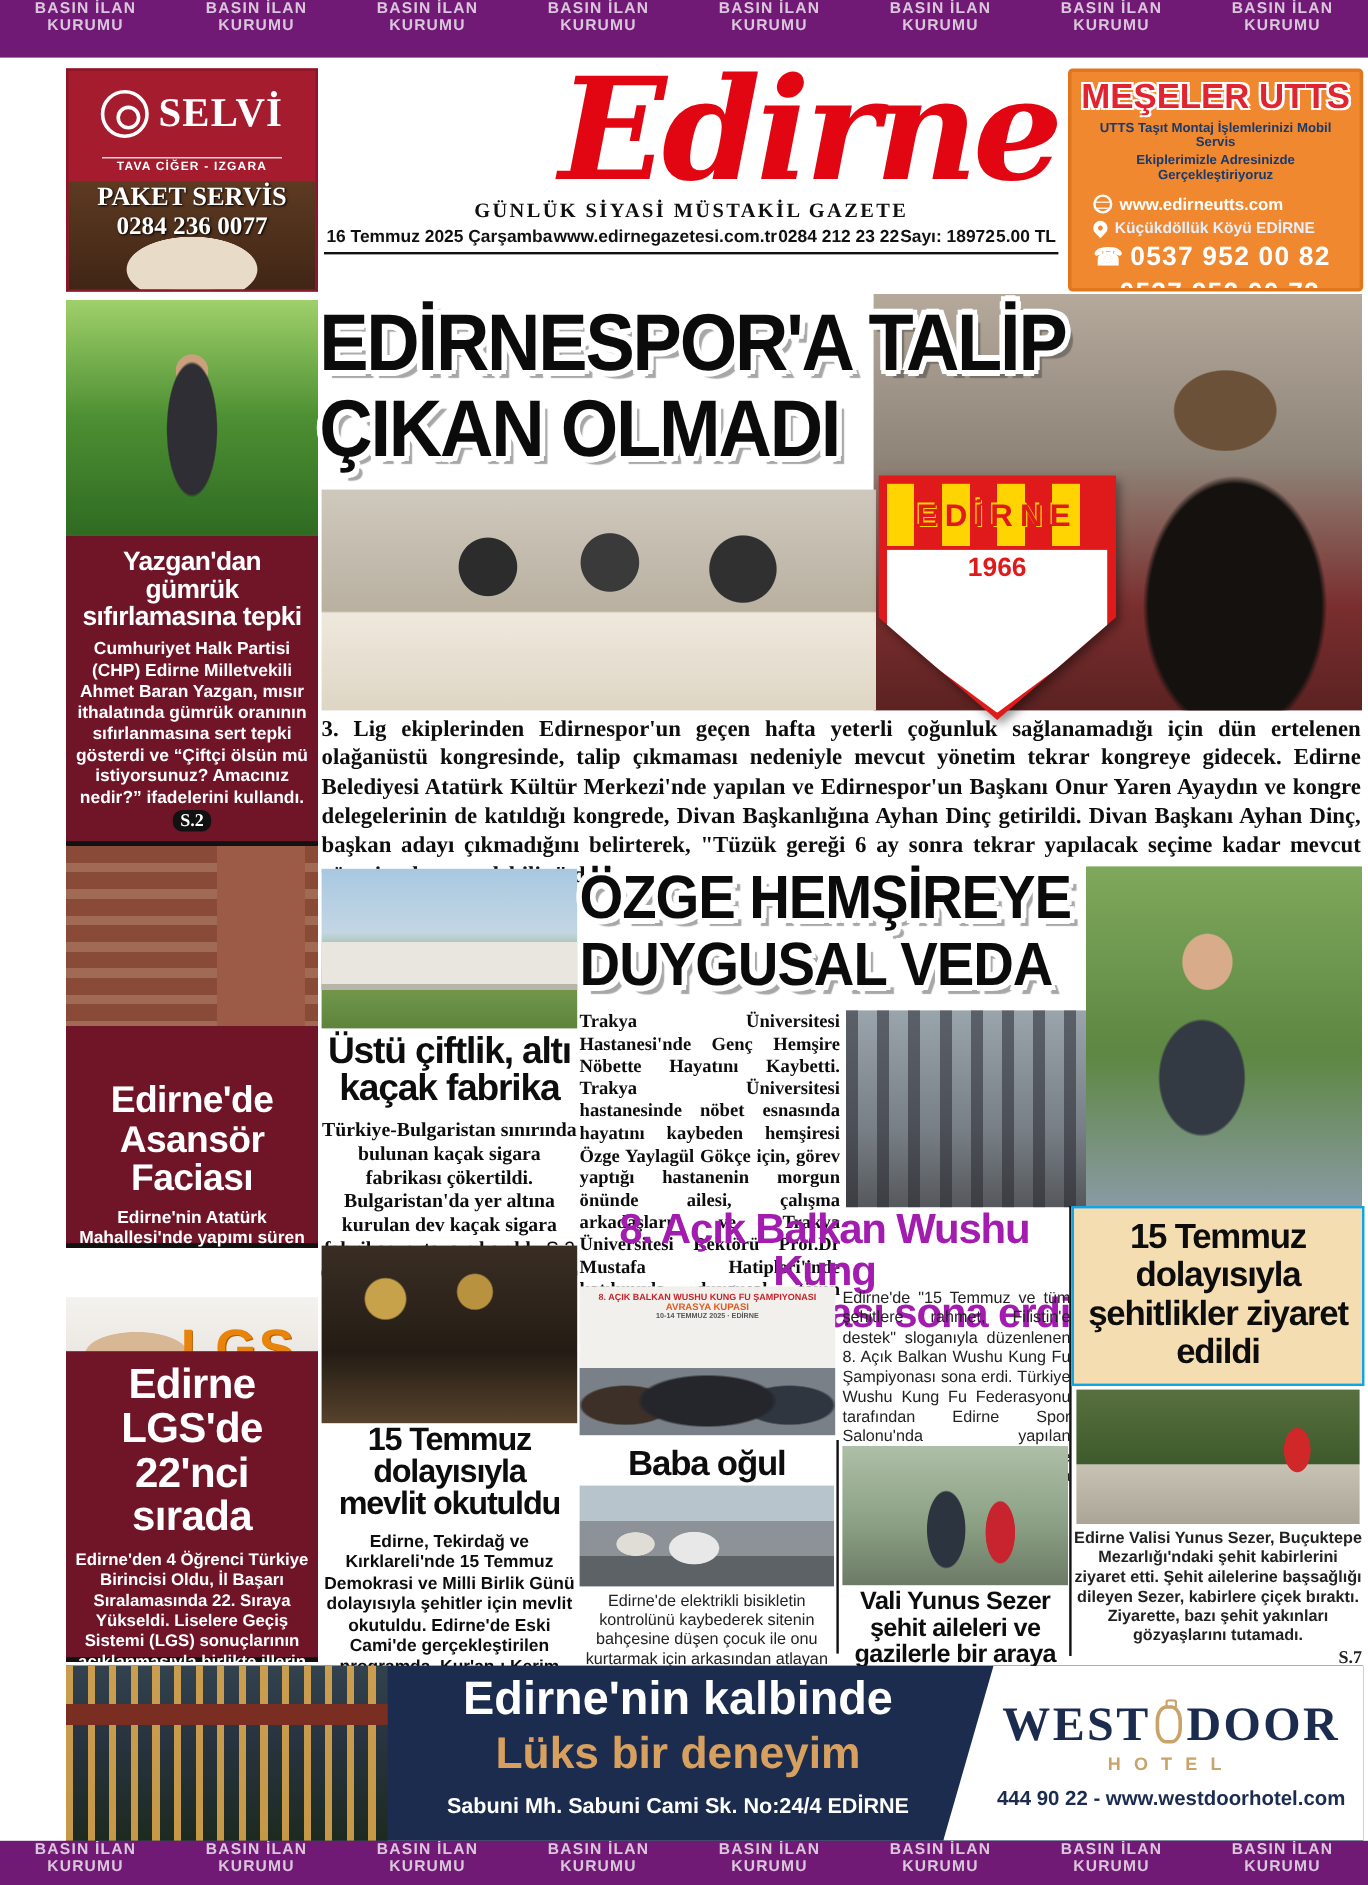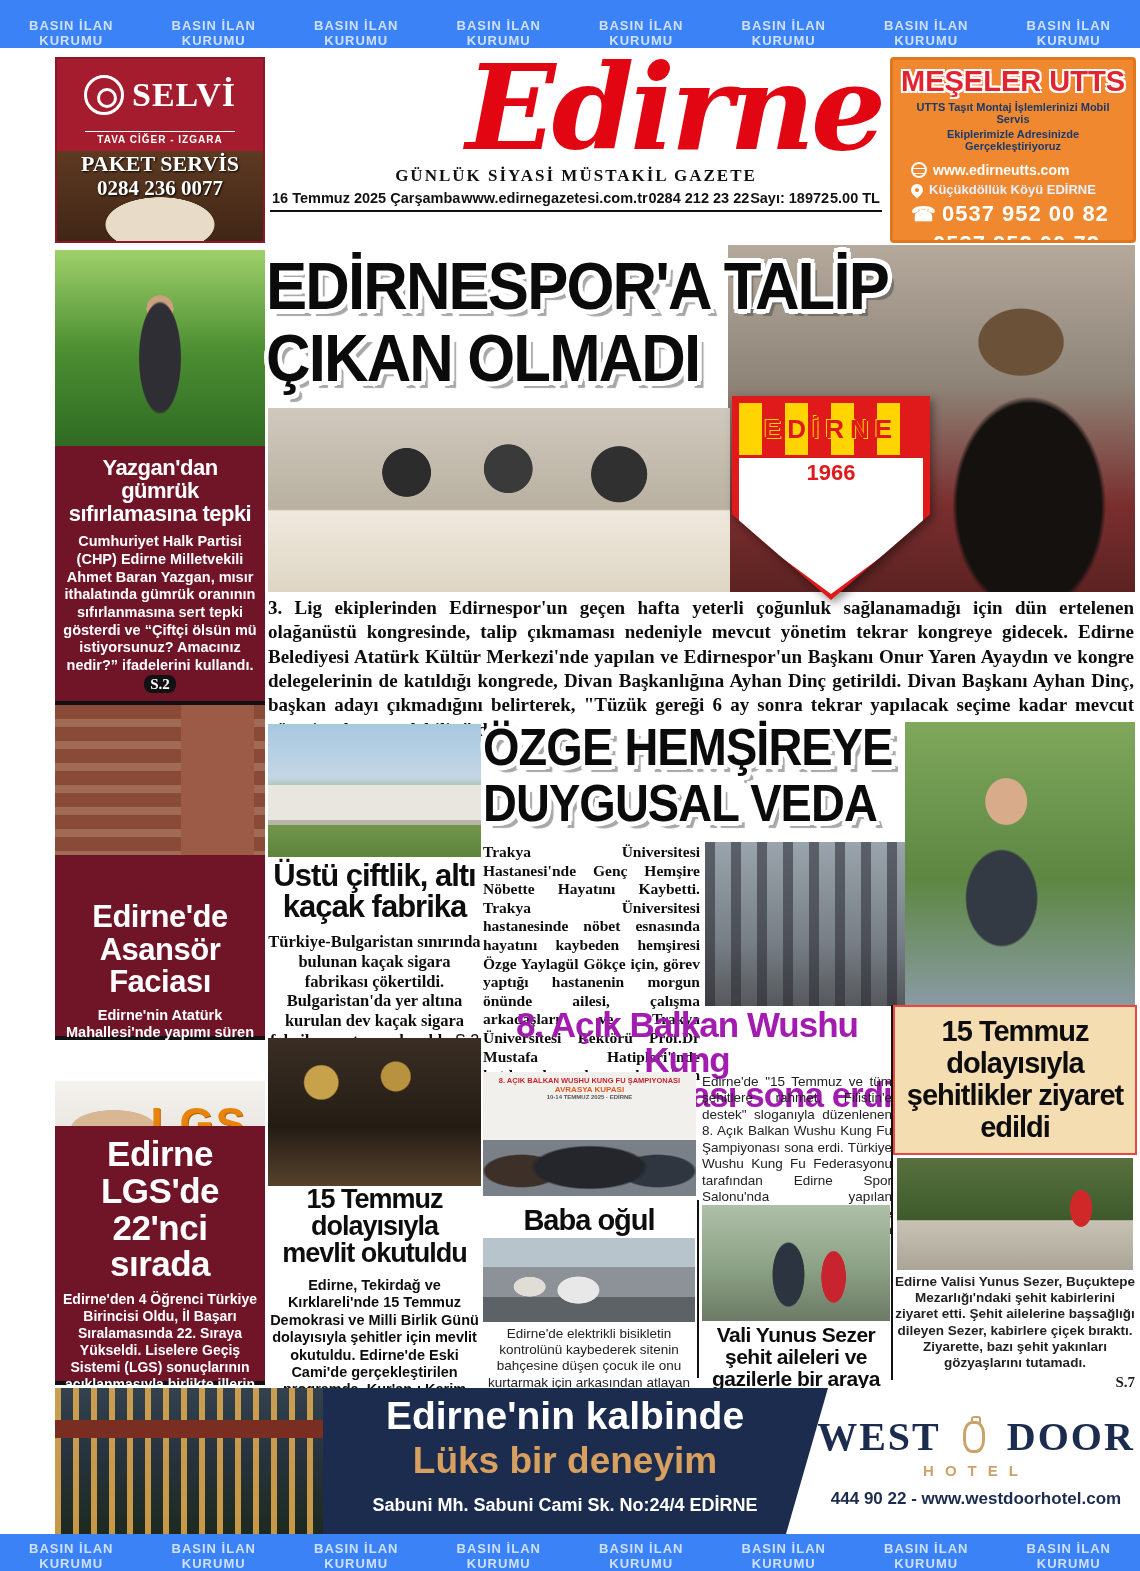--- a/index.html
+++ b/index.html
@@ -4,22 +4,22 @@
 <style>
   * { margin:0; padding:0; box-sizing:border-box; }
   html,body { background:#888; }
   #page {
     position:relative; width:1140px; height:1571px; margin:0 auto;
     background:#ffffff; overflow:hidden;
     font-family:"Liberation Sans", sans-serif;
   }
   
   .wm-strip {
-    position:absolute; left:0; width:1140px; background:#3b82f6;
-    display:flex; justify-content:space-around; align-items:flex-end; overflow:hidden;
+    position:absolute; left:0; width:1140px; background:#701a75;
+    display:flex; justify-content:space-around; align-items:flex-start; overflow:hidden;
   }
   .wm-strip.top { top:0; height:48px; }
   .wm-strip.bottom { top:1534px; height:37px; }
   .wm-item { text-align:center; color:rgba(255,255,255,0.75); font-weight:bold;
     font-size:13px; line-height:1.1; letter-spacing:1px; text-transform:uppercase; }
   
   .selvi-ad { position:absolute; left:55px; top:57px; width:210px; height:186px;
     background:#a51c2e; border:2px solid #8d1626; overflow:hidden; }
   .selvi-top { height:72px; display:flex; align-items:center; justify-content:center; gap:8px; }
   .selvi-logo { width:40px; height:40px; border:3px solid #fff; border-radius:50%;
@@ -208,35 +208,35 @@
   .wushu-body { position:absolute; left:702px; top:1074px; width:190px;
     font-size:13.5px; line-height:1.22; text-align:justify; color:#222; }
   .baba-title { position:absolute; left:483px; top:1204px; width:212px; text-align:center;
     font-weight:bold; font-size:29px; letter-spacing:-1px; color:#0d0d0d; }
   .baba-body { position:absolute; left:483px; top:1326px; width:212px; text-align:center;
     font-size:13.5px; line-height:1.2; color:#222; }
   .vali-title { position:absolute; left:702px; top:1324px; width:188px; text-align:center;
     font-weight:bold; font-size:21px; line-height:1.05; letter-spacing:-0.5px; color:#0d0d0d; }
   .vcol-divider { position:absolute; left:697px; top:1200px; width:2px; height:178px; background:#111; }
   .sehitlik-box { position:absolute; left:893px; top:1005px; width:244px; height:150px;
-    background:#f5ddb2; border:2px solid #ef4444; display:flex; align-items:center; justify-content:center; }
+    background:#f5ddb2; border:2px solid #0ea5e9; display:flex; align-items:center; justify-content:center; }
   .sehitlik-title { text-align:center; font-weight:bold; font-size:29px; line-height:1.1;
     letter-spacing:-1px; color:#0d0d0d; }
   .sehitlik-body { position:absolute; left:895px; top:1274px; width:240px;
     font-weight:bold; font-size:13.5px; line-height:1.2; text-align:center; color:#222; }
   .sehitlik-ref { text-align:right; font-family:"Liberation Serif", serif; font-size:15px;
     font-weight:bold; margin-top:2px; }
   .sehit-col-border { position:absolute; left:891px; top:1005px; width:2px; height:375px; background:#111; }
   
   .footer-ad { position:absolute; left:55px; top:1388px; width:1081px; height:146px;
     background:#1b2c4f; overflow:hidden; }
   .footer-white { position:absolute; right:0; top:0; width:350px; height:100%; background:#fff;
     clip-path:polygon(12% 0, 100% 0, 100% 100%, 0 100%);
     display:flex; flex-direction:column; align-items:center; justify-content:center; padding-left:30px; }
-  .fw-brand { display:flex; align-items:center; gap:22px; color:#1b2c4f;
+  .fw-brand { display:flex; align-items:center; gap:4px; color:#1b2c4f;
     font-family:"Liberation Serif", serif; font-weight:bold; font-size:40px; letter-spacing:2px; }
   .lantern-icon { width:22px; height:32px; border:3px solid #c9a36a; border-radius:9px/13px; position:relative; }
   .lantern-icon::before { content:""; position:absolute; left:5px; top:-8px; width:6px; height:5px;
     border:2px solid #c9a36a; border-bottom:none; border-radius:3px 3px 0 0; }
   .fw-hotel { color:#c9a36a; font-size:15px; letter-spacing:11px; margin-top:2px; font-weight:bold; }
   .fw-phone { color:#1b2c4f; font-weight:bold; font-size:17px; margin-top:10px; }
   .footer-mid { position:absolute; left:280px; top:6px; width:460px; text-align:center; }
   .fm-l1 { color:#fff; font-size:39px; font-weight:bold; letter-spacing:0px; }
   .fm-l2 { color:#d8a05f; font-size:37px; font-weight:bold; margin-top:2px; }
   .fm-addr { color:#fff; font-weight:bold; font-size:18px; margin-top:13px; }

